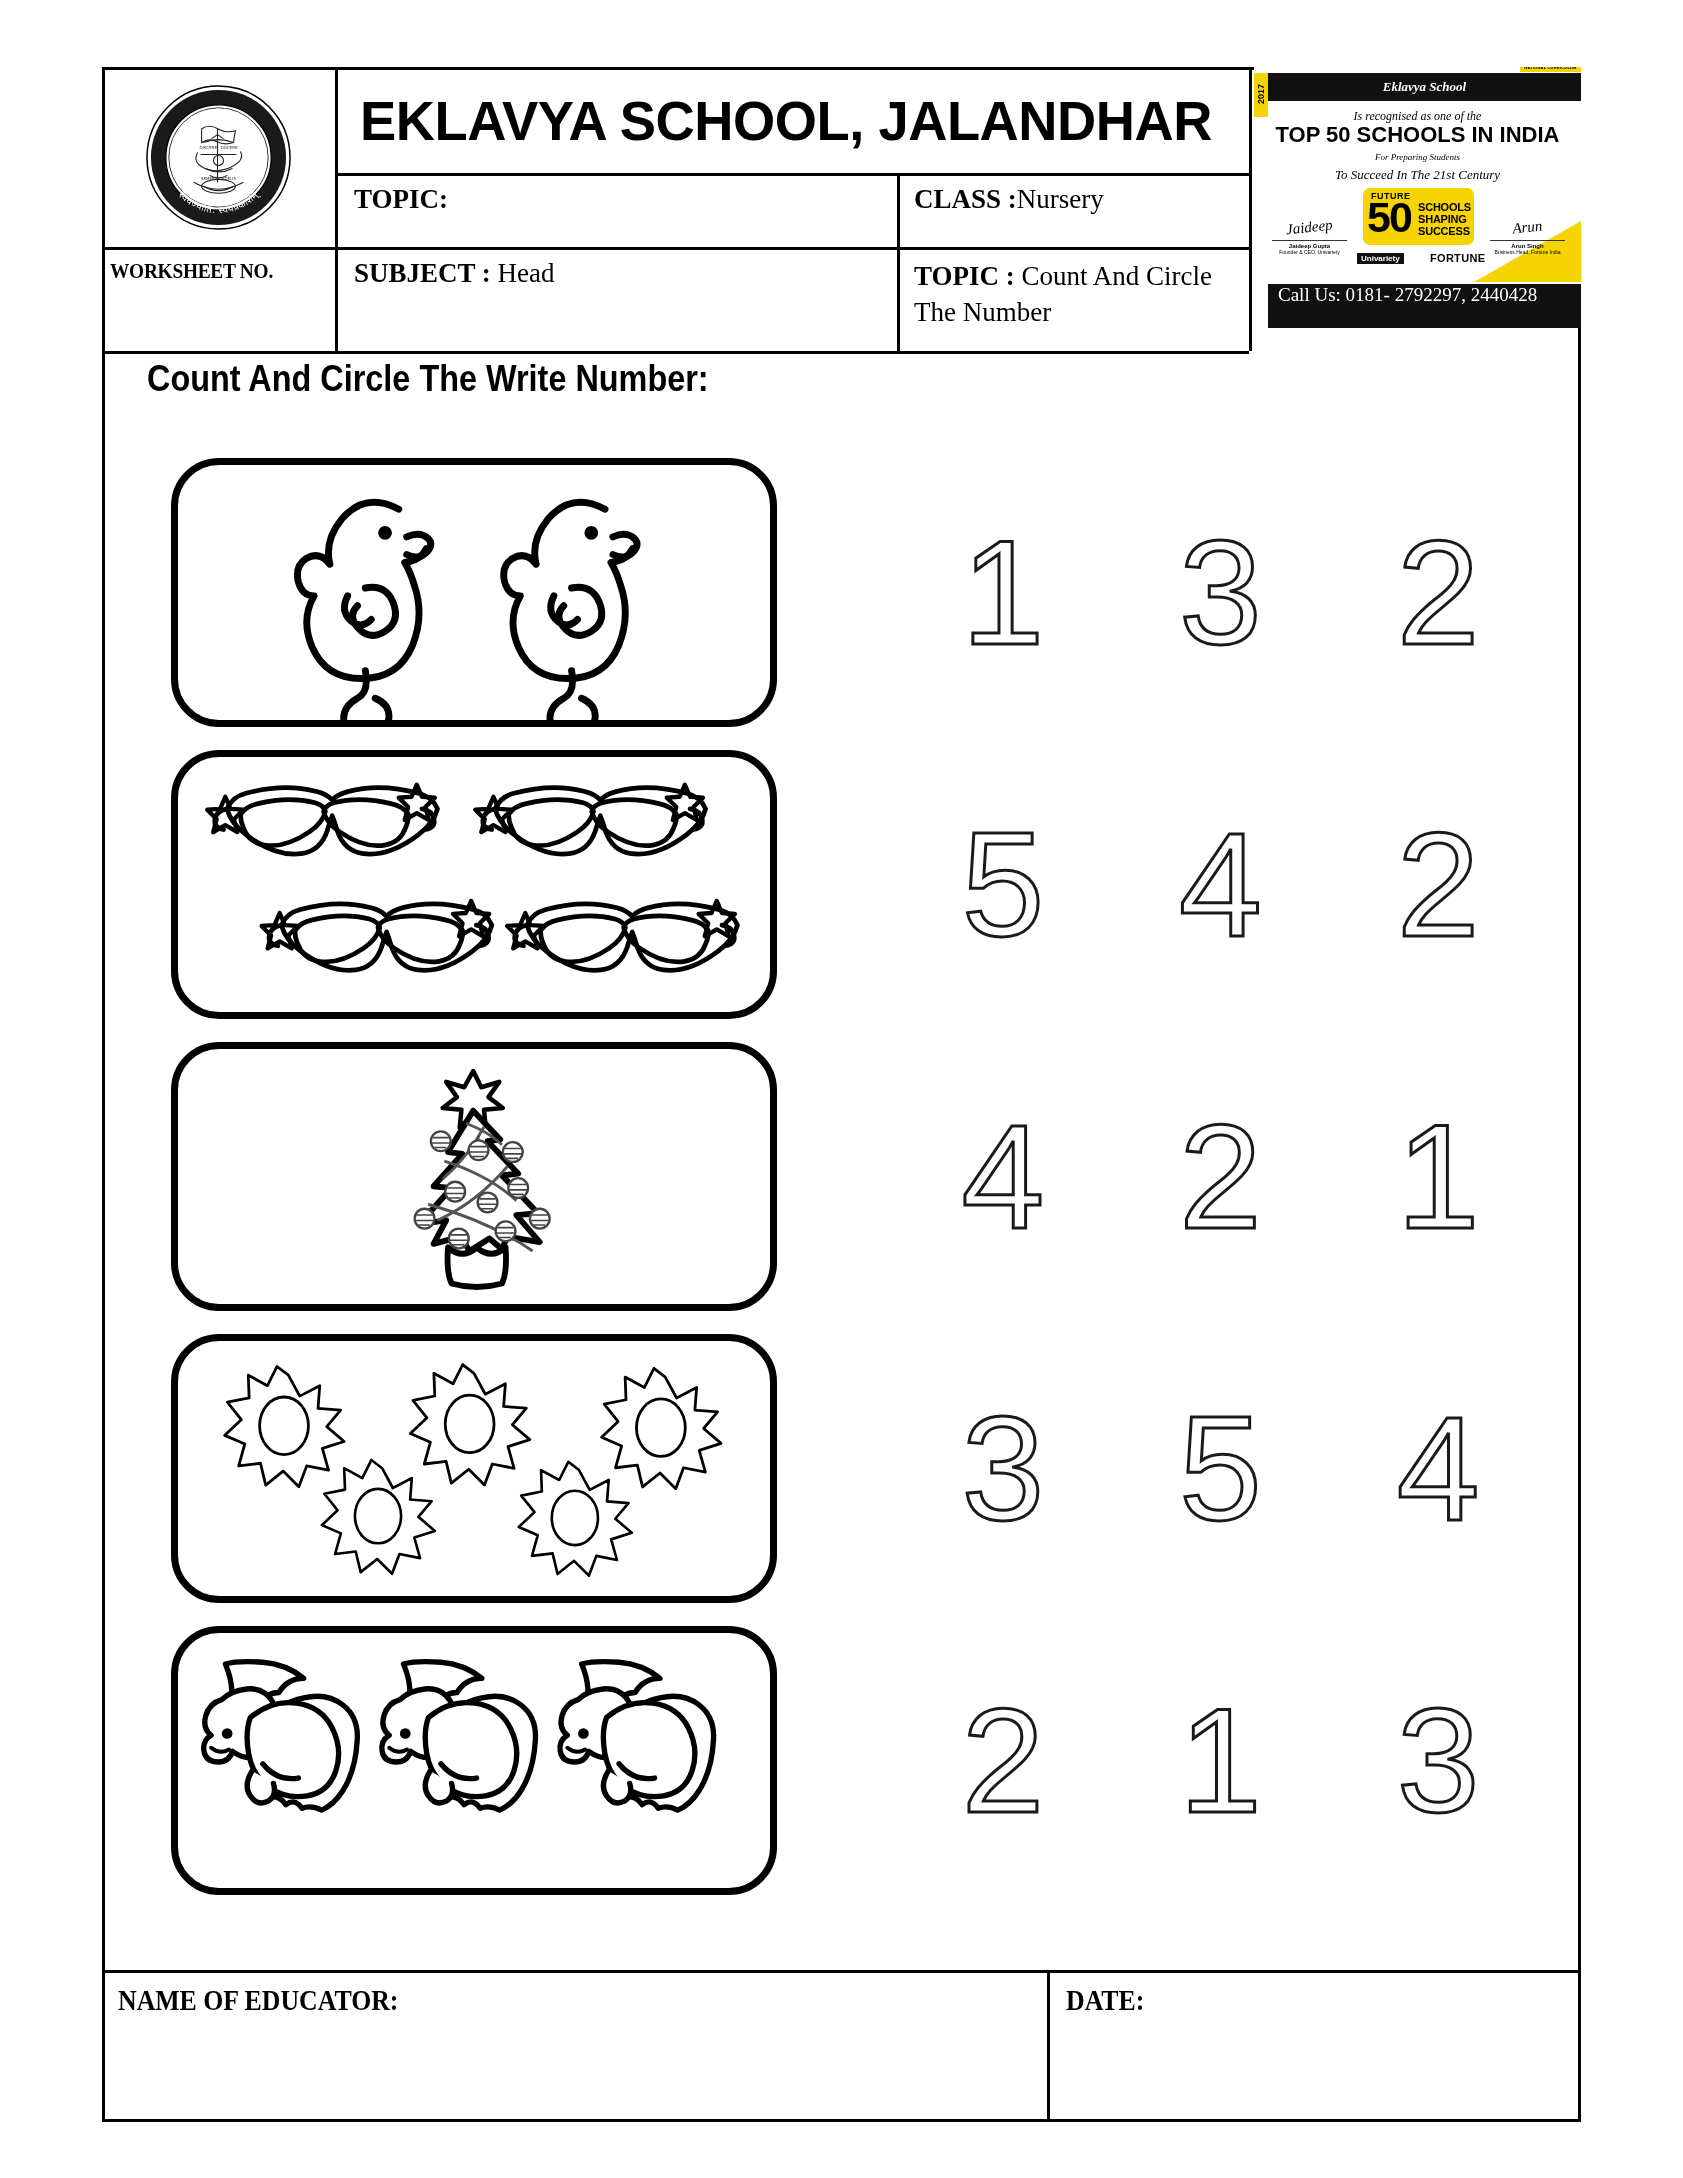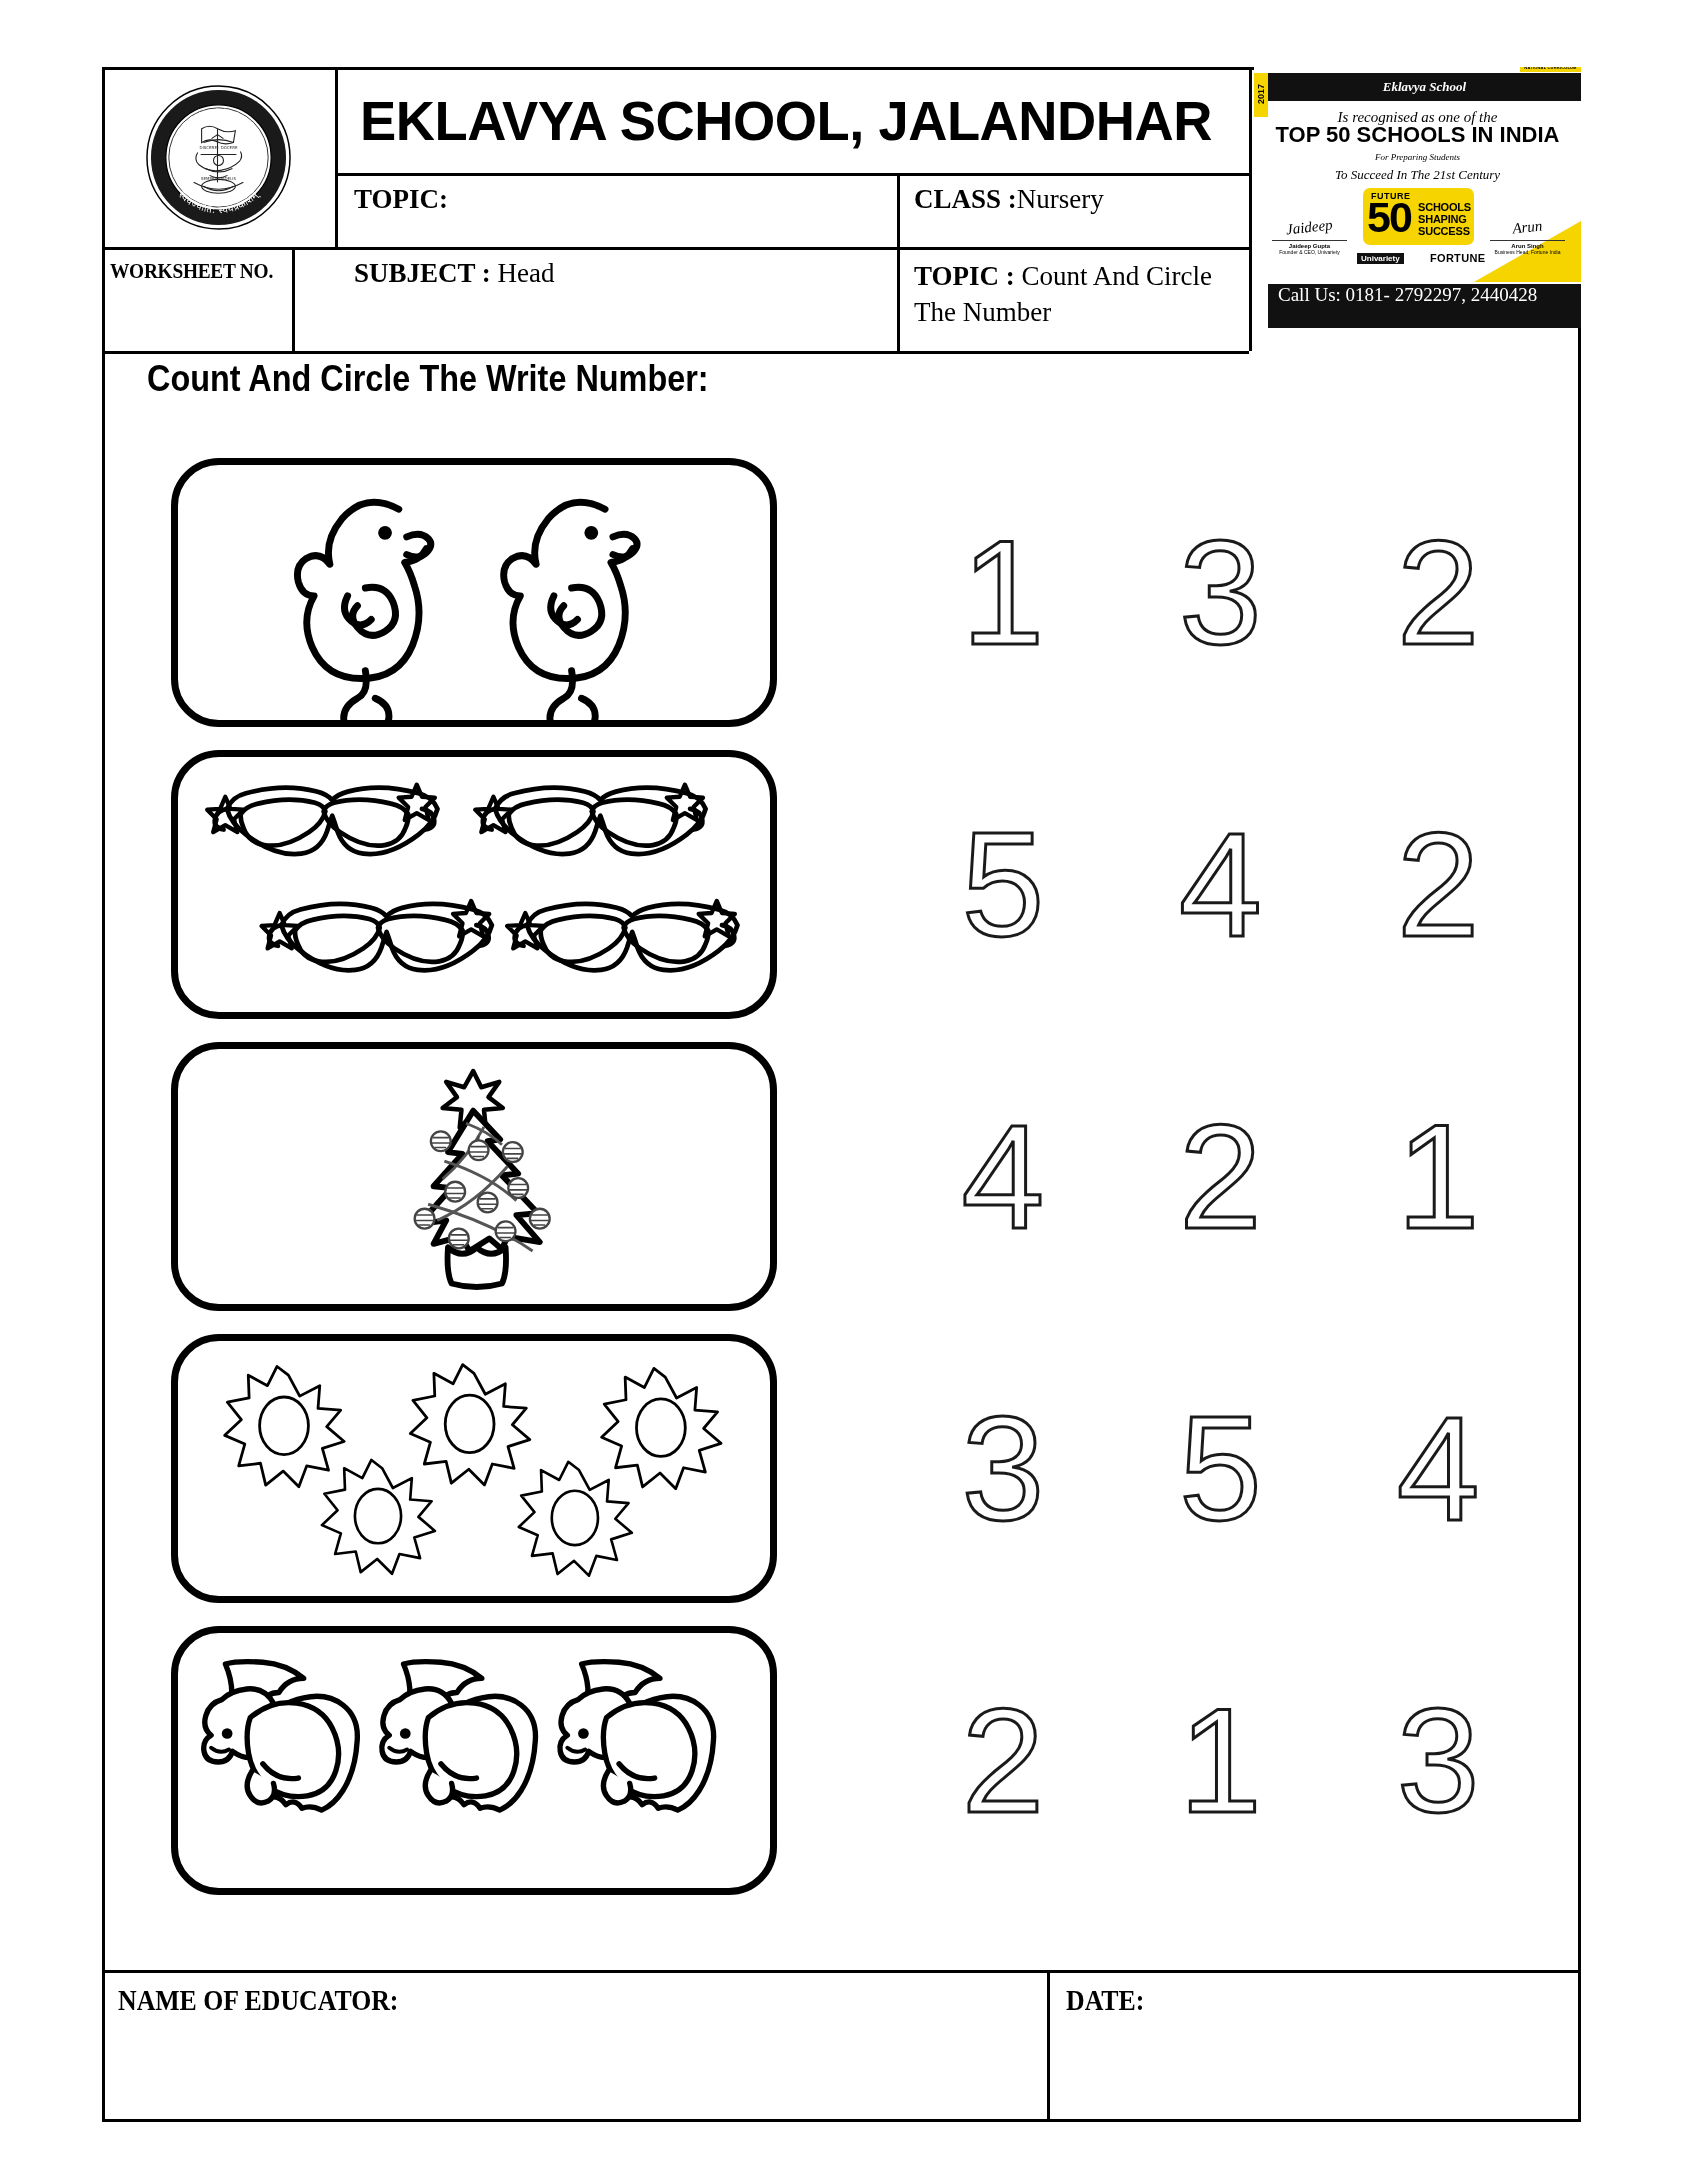--- a/index.html
+++ b/index.html
@@ -51,21 +51,21 @@
     border-right: 3px solid #000;
     border-bottom: 3px solid #000;
     box-sizing: border-box;
     display: flex;
     align-items: center;
     justify-content: center;
   }
   .hdr-wsno-cell {
     position: absolute;
     left: 0; top: 183px;
-    width: 193px;
+    width: 236px;
     height: 101px;
     border-right: 3px solid #000;
     box-sizing: border-box;
     padding: 8px 6px 0 8px;
   }
   .hdr-wsno-cell .lbl {
     font-family: "Liberation Serif", serif;
     font-weight: bold;
     font-size: 22px;
     letter-spacing: -0.3px;
@@ -219,21 +219,21 @@
     font-weight: bold;
     font-size: 13px;
     color: #fff;
   }
   .badge-line1 {
     position: absolute;
     left: 0; right: 0; top: 46px;
     text-align: center;
     font-family: "Liberation Serif", serif;
     font-style: italic;
-    font-size: 15px;
+    font-size: 12px;
   }
   .badge-main {
     position: absolute;
     left: 0; right: 0; top: 59px;
     text-align: center;
     font-family: "Liberation Sans", sans-serif;
     font-weight: bold;
     font-size: 22px;
     letter-spacing: 0px;
   }

